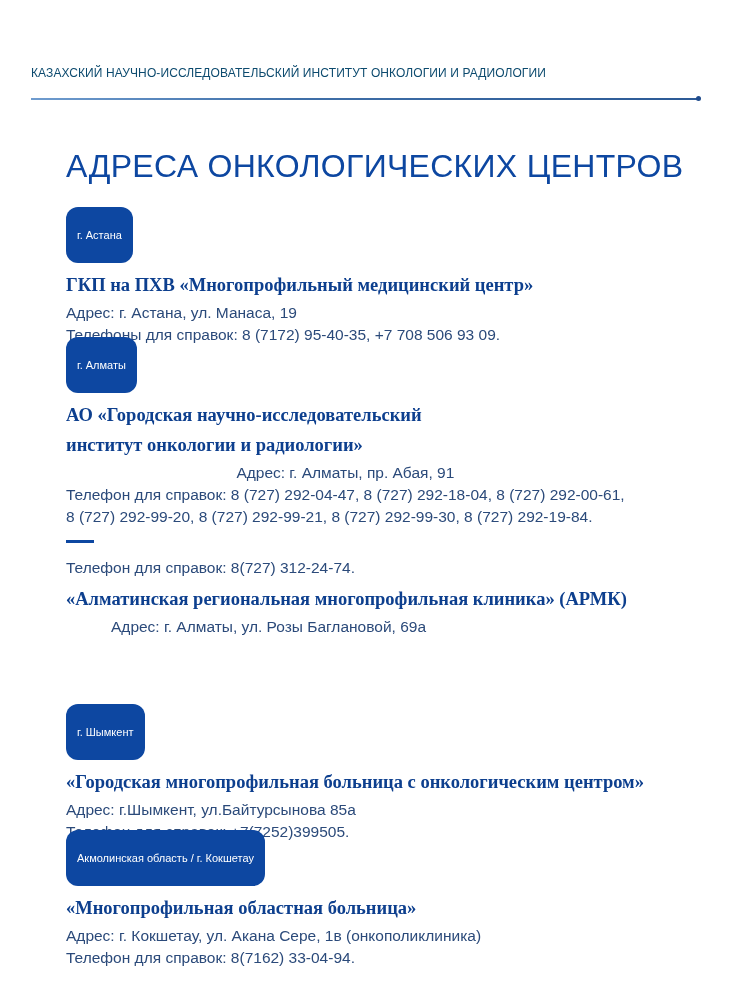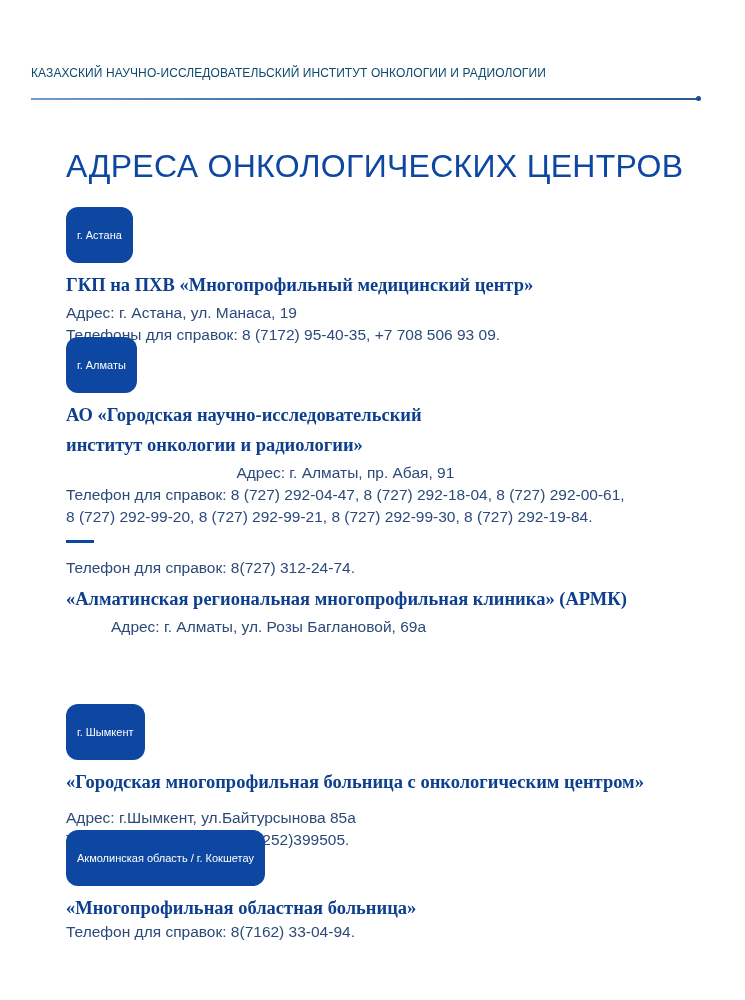--- a/index.html
+++ b/index.html
@@ -49,21 +49,22 @@
 </div>
 
 <div class="section" style="top:577px;">
   <div class="org">«Алматинская региональная многопрофильная клиника» (АРМК)</div>
   <div class="line" style="margin-top:4px;margin-left:45px;">Адрес: г. Алматы, ул. Розы Баглановой, 69а</div>
 </div>
 
 <div class="section" style="top:704px;">
   <span class="badge">г. Шымкент</span>
   <div class="org">«Городская многопрофильная больница с онкологическим центром»</div>
-  <div class="line" style="margin-top:12px;">Адрес: г.Шымкент, ул.Байтурсынова 85а</div>
+  <div class="line" style="margin-top:4px;">Адрес: г.Шымкент, ул.Байтурсынова 85а</div>
   <div class="line">Телефон для справок: +7(7252)399505.</div>
 </div>
 
 <div class="section" style="top:830px;">
   <span class="badge">Акмолинская область / г. Кокшетау</span>
   <div class="org">«Многопрофильная областная больница»</div>
+  <div class="line" style="margin-top:4px;">Адрес: г. Кокшетау, ул. Акана Сере, 1в (онкополиклиника)</div>
   <div class="line">Телефон для справок: 8(7162) 33-04-94.</div>
 </div>
 
 </body></html>

